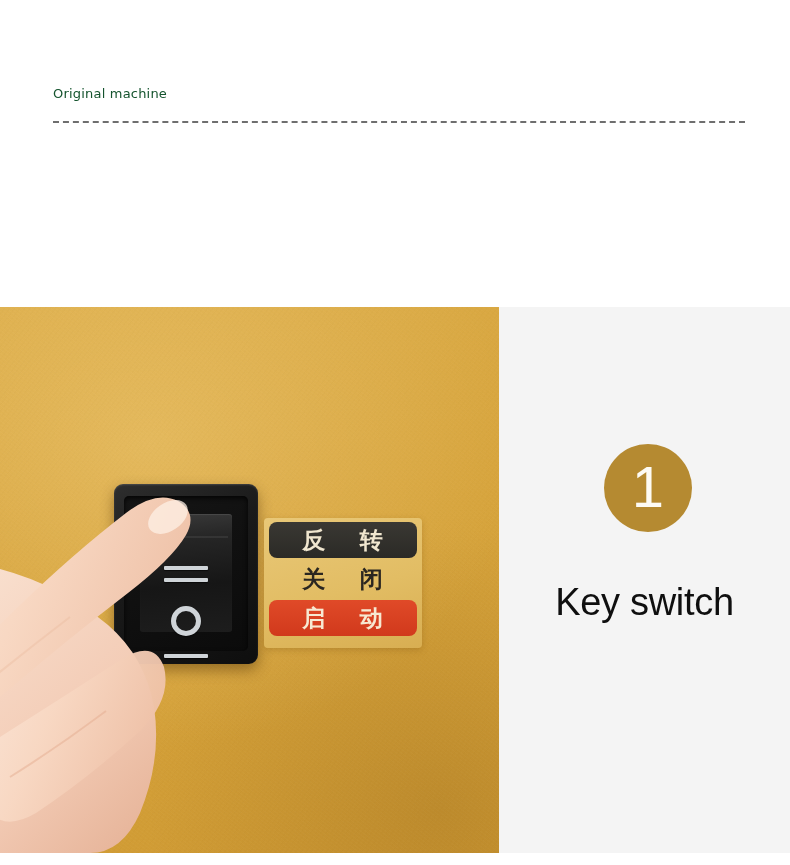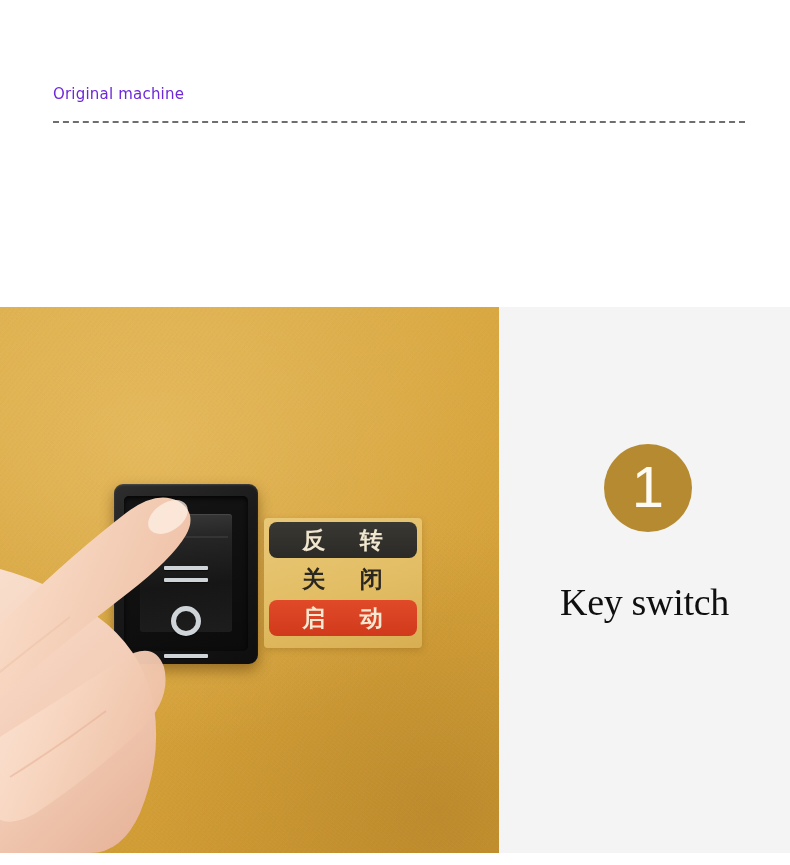--- a/index.html
+++ b/index.html
@@ -27,24 +27,24 @@
     top: 0;
     width: 790px;
     height: 307px;
     background: #ffffff;
   }
 
   .eyebrow {
     position: absolute;
     left: 53px;
     top: 84px;
-    font-size: 15px;
+    font-size: 13px;
     line-height: 20px;
     letter-spacing: 0.2px;
-    color: #6d28d9;
+    color: #14532d;
     font-family: "DejaVu Sans", sans-serif;
     white-space: nowrap;
   }
 
   .divider {
     position: absolute;
     left: 53px;
     top: 121px;
     width: 692px;
     height: 0;
@@ -250,21 +250,21 @@
     line-height: 58px;
     font-weight: 400;
     margin-top: -3px;
   }
   .info-caption {
     position: absolute;
     left: 0;
     top: 272px;
     width: 291px;
     text-align: center;
-    font-family: Liberation Serif, serif;
+    font-family: Liberation Sans, sans-serif;
     font-size: 38px;
     line-height: 46px;
     color: #0f0f0f;
     letter-spacing: -0.3px;
   }
 
   .footer-strip {
     position: absolute;
     left: 0;
     top: 853px;

